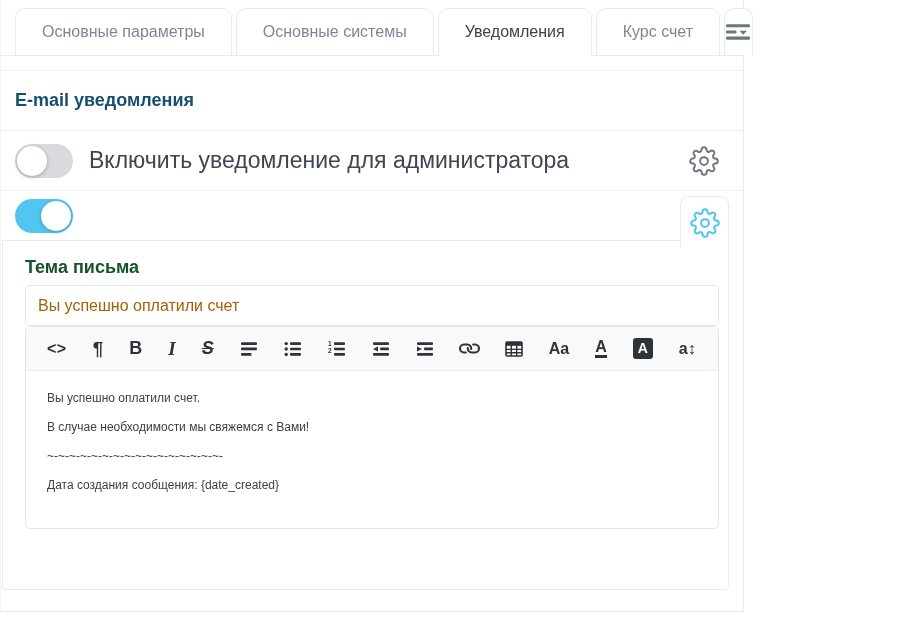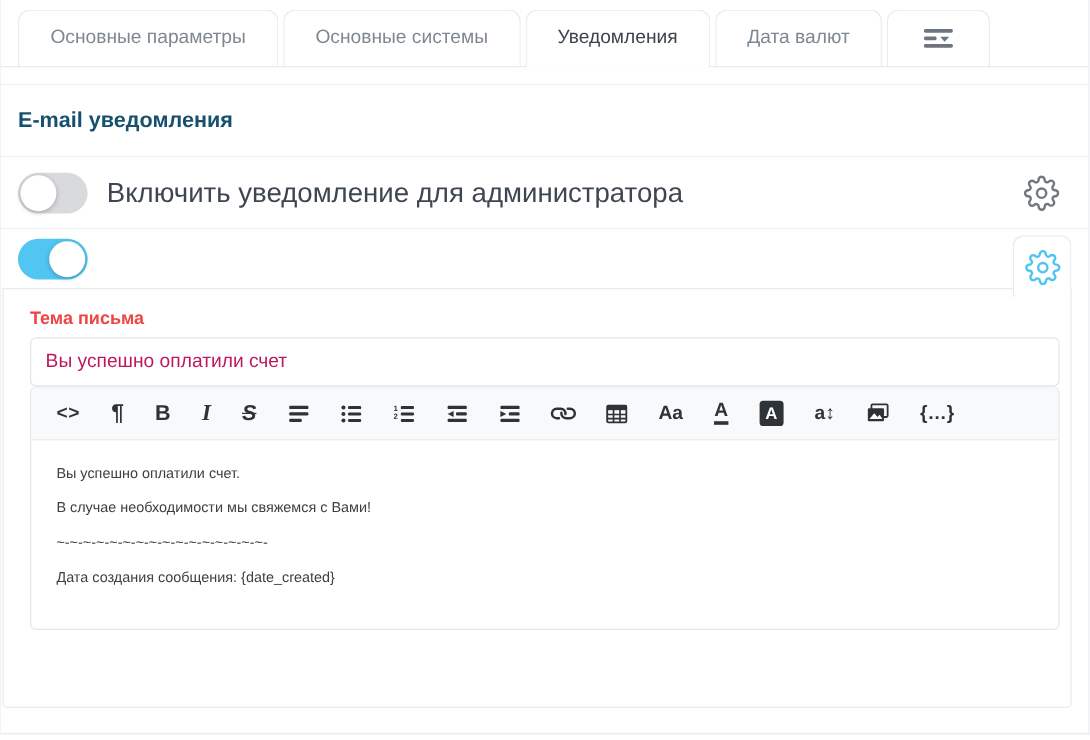--- a/index.html
+++ b/index.html
@@ -1,18 +1,18 @@
 <!DOCTYPE html>
 <html><head>
 <meta charset="utf-8">
 <style>
   *{box-sizing:border-box;margin:0;padding:0}
   html,body{width:908px;height:617px}
   body{font-family:"Liberation Sans",sans-serif;background:#fff;overflow:hidden}
-  .card{width:908px;height:612px;border-bottom:1px solid #e6e8ed;border-right:1px solid #e6e8ed;border-left:1px solid #f2f3f6;position:relative;background:#fff}
+  .card{width:744px;height:612px;border-bottom:1px solid #e6e8ed;border-right:1px solid #e6e8ed;border-left:1px solid #f2f3f6;position:relative;background:#fff}
   
   .tabbar{display:flex;gap:4px;padding:8px 0 0 14px;height:56px;position:relative}
   .tabbar::after{content:"";position:absolute;left:0;right:0;bottom:0;height:1px;background:#e8eaef}
   .tab{height:47px;line-height:45px;padding:0 26px;border:1px solid #e8eaef;border-bottom:none;
        border-radius:10px 10px 0 0;color:#7e8893;font-size:16px;background:#fff;cursor:pointer;white-space:nowrap}
   .tab.active{color:#3c434e;font-weight:400;height:48px;z-index:2;position:relative}
   .tab.icon-tab{display:flex;align-items:center;justify-content:center;width:86px;padding:0;color:#6d7680}
   
   .spacer-top{height:14px}
   .row{border-top:1px solid #f1f2f5;display:flex;align-items:center;padding:8px 14px}
@@ -27,42 +27,42 @@
   .toggle.off .knob{left:2px}
   .toggle.on .knob{right:2px}
   .toggle-label{margin-left:16px;font-size:23px;color:#3e4651}
   .gear-btn{margin-left:auto;background:none;border:none;color:#6f7781;width:32px;height:32px;
             display:flex;align-items:center;justify-content:center;cursor:pointer;padding:0}
   .gear-tab{position:absolute;right:14px;top:5px;width:49px;height:52px;background:#fff;border:1px solid #e8eaef;
             border-bottom:none;border-radius:9px 9px 0 0;z-index:3;display:flex;align-items:center;justify-content:center}
   .gear-tab .gear-btn{margin:0;color:#4ec4f1}
   
   .detail-panel{margin:0 14px 0 1px;height:350px;border:1px solid #e8eaef;border-radius:0 0 4px 4px;background:#fff;position:relative;z-index:1}
-  .field-label{font-size:15px;font-weight:700;color:#ef4444;margin:16px 0 7px 22px}
+  .field-label{font-size:18px;font-weight:700;color:#14532d;margin:16px 0 7px 22px}
   .field-label2{margin-top:28px}
   .subject-input{display:block;margin-left:22px;width:calc(100% - 31px);height:41px;border:1px solid #e3e5ea;
-                 border-radius:5px;padding:0 12px;font-size:16px;color:#be185d;font-family:inherit;outline:none;background:#fff}
+                 border-radius:5px;padding:0 12px;font-size:16px;color:#a16207;font-family:inherit;outline:none;background:#fff}
   .editor{margin:0 9px 0 22px;border:1px solid #e3e5ea;border-radius:5px;height:203px;overflow:hidden;background:#fff}
   .editor-toolbar{height:44px;display:flex;align-items:center;gap:26px;padding:0 21px;background:#f8f9fb;border-bottom:1px solid #e8eaef;overflow:hidden}
   .tb-btn{background:none;border:none;padding:0;color:#2e3338;display:flex;align-items:center;cursor:pointer;flex:none;height:22px}
   .tb-ico{display:flex;align-items:center}
   .tb-glyph{font-size:16px;font-weight:700;font-family:inherit;color:#2e3338}
   .editor-content{padding:5px 21px;font-size:12px;color:#404040;height:159px;overflow:hidden}
   .editor-content p{margin:15px 0}
 </style>
 </head>
 <body>
 
 <div class="card">
 
   <div class="tabbar">
       <div class="tab">Основные параметры</div>
       <div class="tab">Основные системы</div>
       <div class="tab active">Уведомления</div>
-      <div class="tab">Дата валют</div>
+      <div class="tab">Курс счет</div>
       <div class="tab icon-tab">
         <span style="display:flex">
           <svg width="27" height="18" viewBox="0 0 27 18" fill="currentColor">
             <rect x="1" y="1.2" width="24" height="3.1" rx="1.2"></rect>
             <rect x="1" y="7.4" width="10.5" height="3.1" rx="1.2"></rect>
             <polygon points="14.5,7.7 22,7.7 18.2,11.7"></polygon>
             <rect x="1" y="13.6" width="24" height="3.1" rx="1.2"></rect>
           </svg>
         </span>
       </div>

